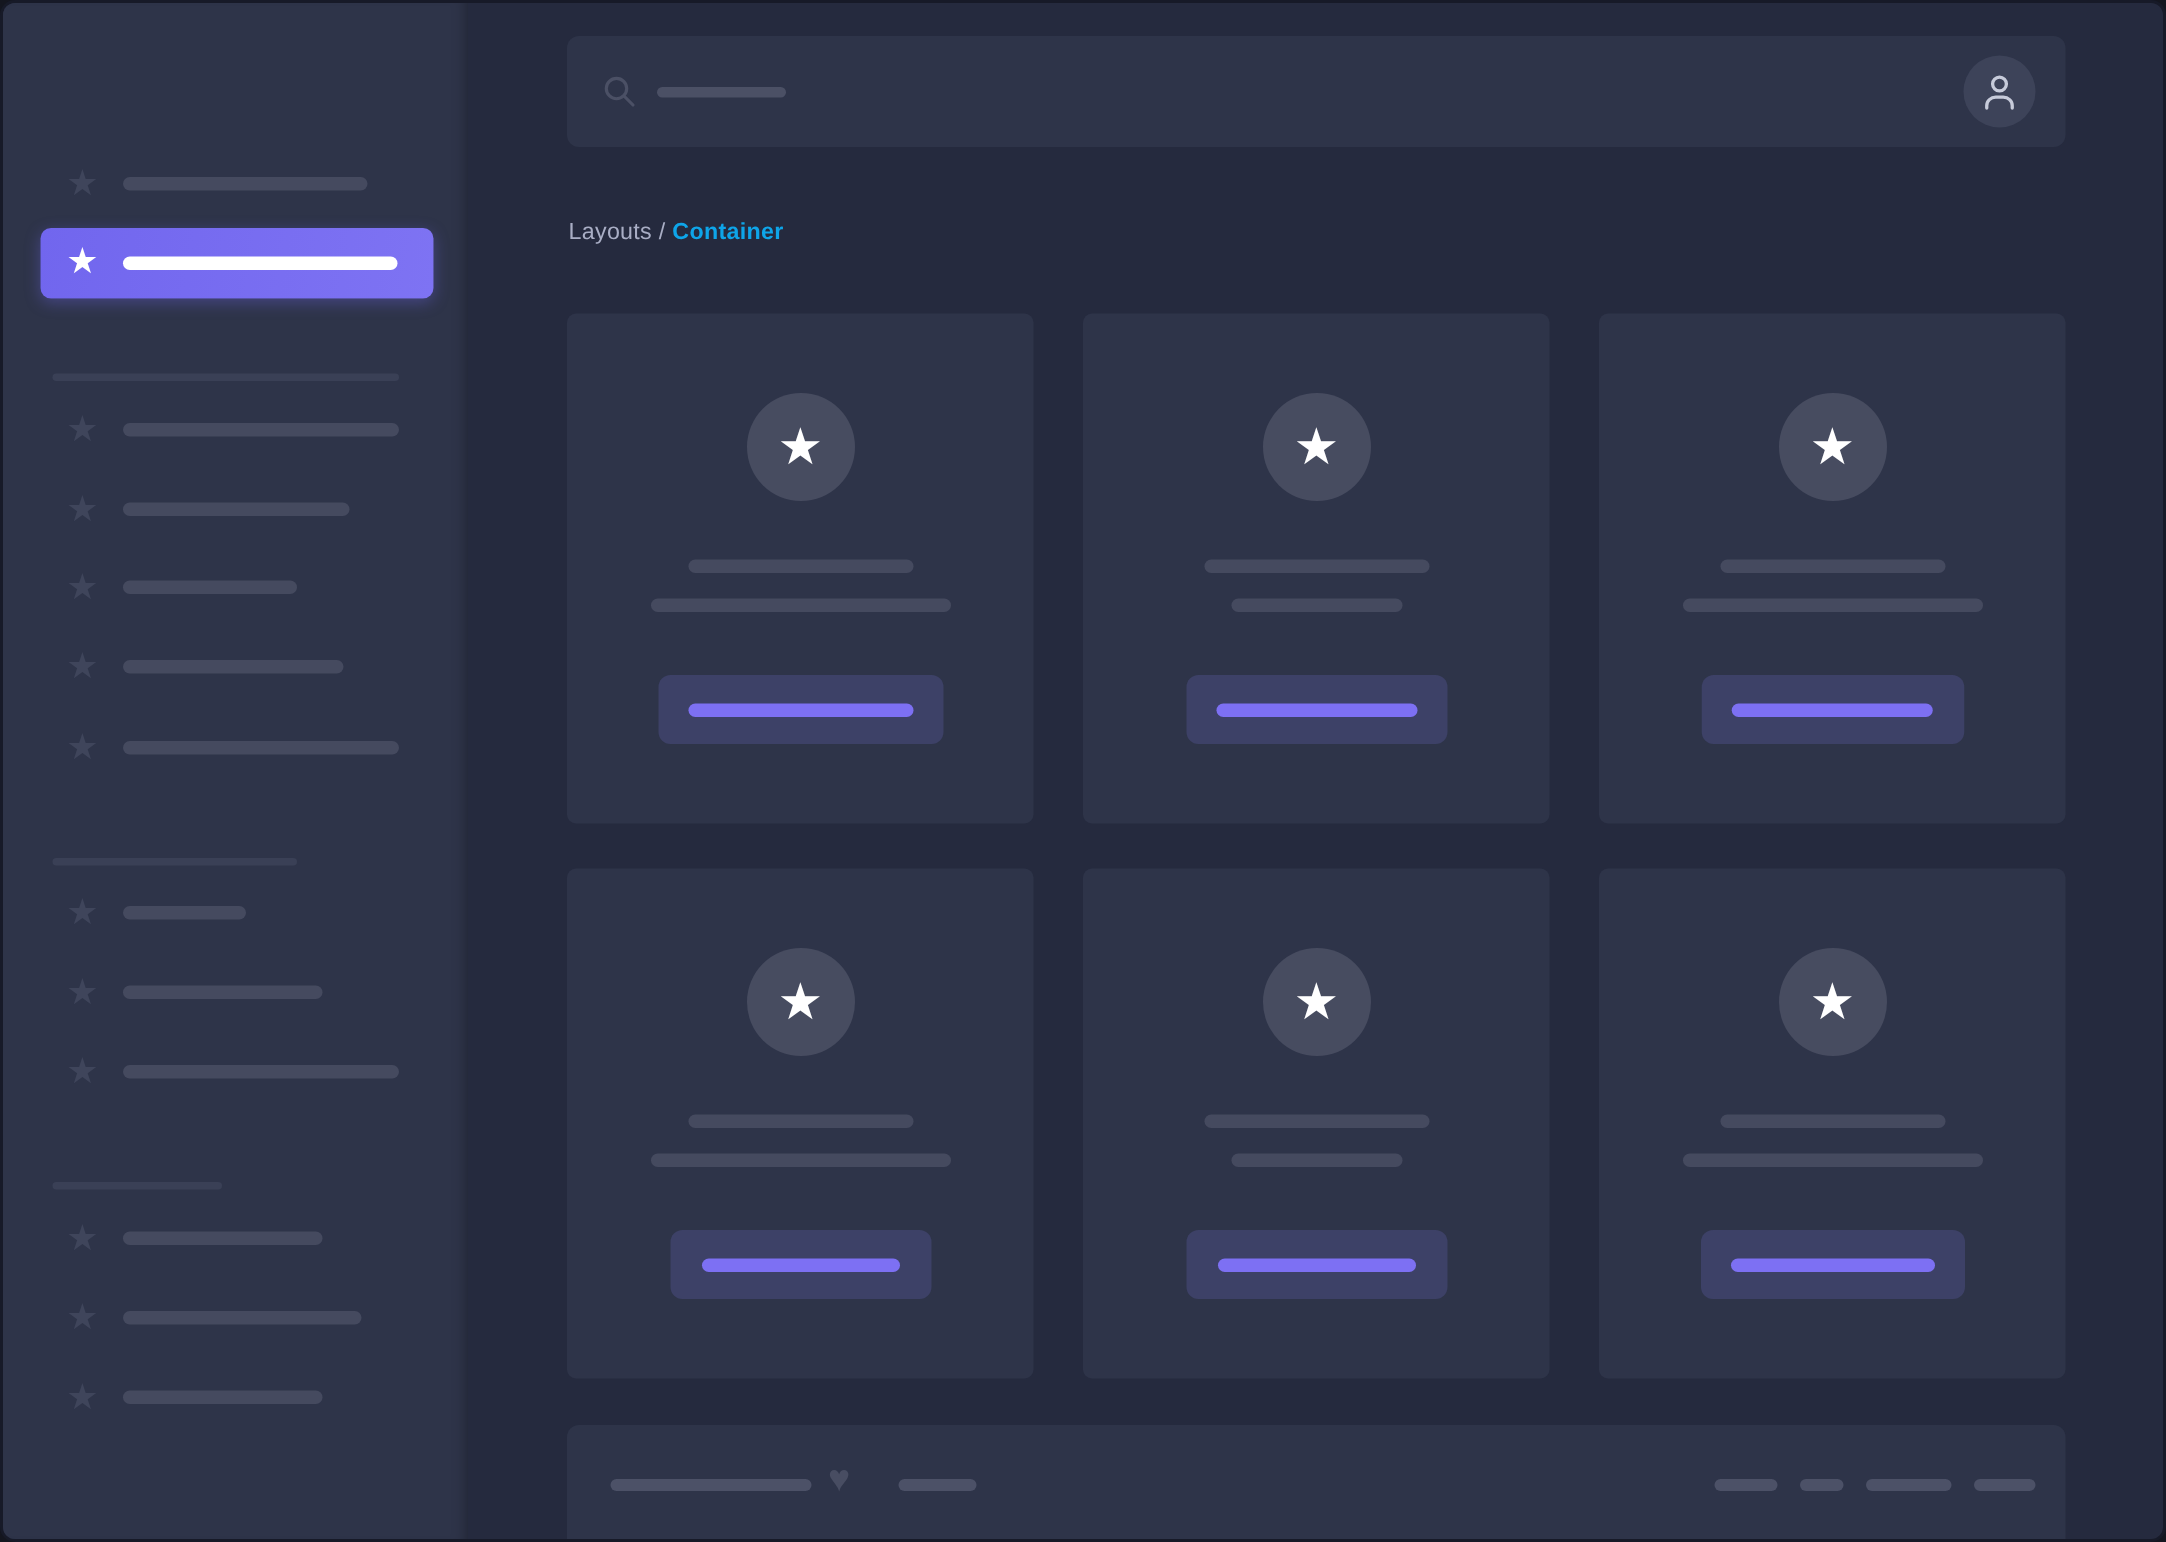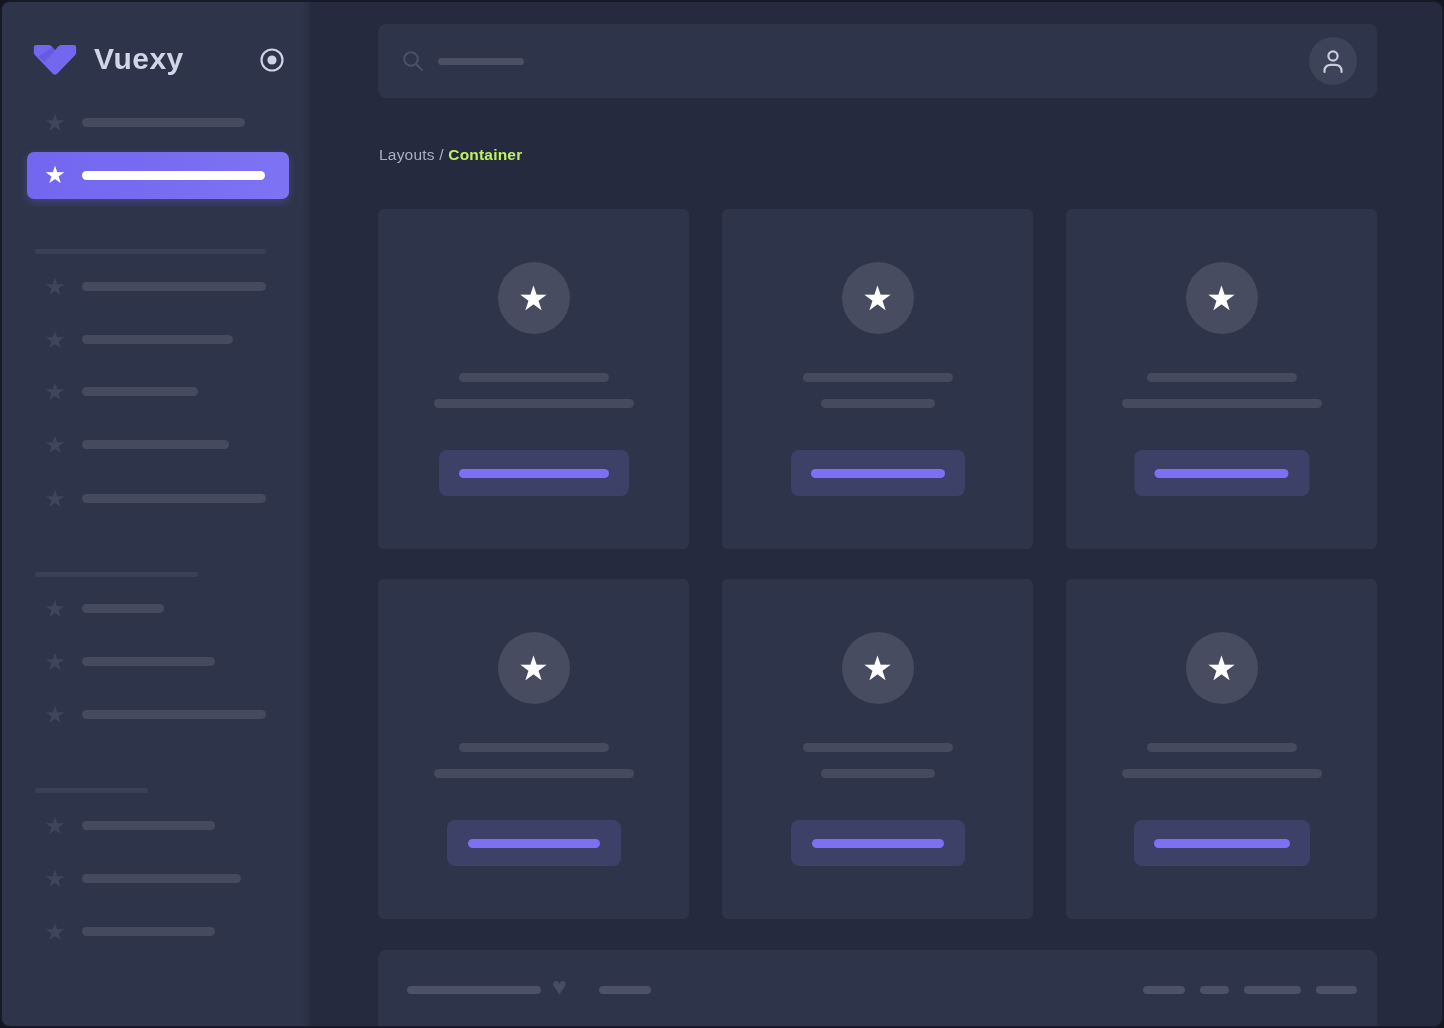--- a/index.html
+++ b/index.html
@@ -64,21 +64,21 @@
     position: absolute; left: 931px; top: 13px;
     width: 48px; height: 48px; border-radius: 50%;
     background: #3d4359; cursor: pointer;
   }
   .avatar-btn svg { position: absolute; left: 12px; top: 11px; }
 
   .breadcrumb {
     position: absolute; left: 377px; top: 144px;
     font-size: 15.5px; color: #a9aec5; letter-spacing: .2px;
   }
-  .breadcrumb .current { font-weight: 700; color: #bef264; }
+  .breadcrumb .current { font-weight: 700; color: #0ea5e9; }
 
   
   .card {
     position: absolute; width: 311px; height: 340px;
     background: #2e3449; border-radius: 6px;
   }
   .card.c1 { left: 376px;  top: 207px; }
   .card.c2 { left: 720px;  top: 207px; }
   .card.c3 { left: 1064px; top: 207px; }
   .card.c4 { left: 376px;  top: 577px; }
@@ -123,31 +123,20 @@
   }
   .footer-links .footer-bar { position: static; }
 </style>
 </head>
 <body>
 
 <div class="frame">
 
   <div class="sidebar">
 
-    <div class="logo-row">
-      <svg class="logo-mark" viewBox="0 0 48 34">
-        <path d="M4,1 H17.5 Q19.5,1 21,2.8 L24,6.6 L27,2.8 Q28.5,1 30.5,1 H44 Q46.5,1 46.5,3.5 V9 Q46.5,10.8 45.2,12 L26.3,31.5 Q24,33.8 21.7,31.5 L2.8,12 Q1.5,10.8 1.5,9 V3.5 Q1.5,1 4,1 Z" fill="#7367f0"></path>
-        <path d="M21,2.8 L24,6.6 L12.5,19.5 L6.5,13.2 Z" fill="#5a50d8" opacity="0.55"></path>
-      </svg>
-      <div class="logo-text">Vuexy</div>
-      <svg class="collapse-toggle" viewBox="0 0 28 28">
-        <circle cx="14" cy="14" r="10.5" fill="none" stroke="#ced2e2" stroke-width="2.2"></circle>
-        <circle cx="14" cy="14" r="4.6" fill="#ced2e2"></circle>
-      </svg>
-    </div>
 
     <div>
       <div class="menu-star" style="top:108px">★</div>
       <div class="menu-bar" style="top: 116px; width: 163px;"></div>
     </div>
 
     <div class="active-item">
       <div class="menu-star">★</div>
       <div class="menu-bar" style="width: 183px;"></div>
     </div>

